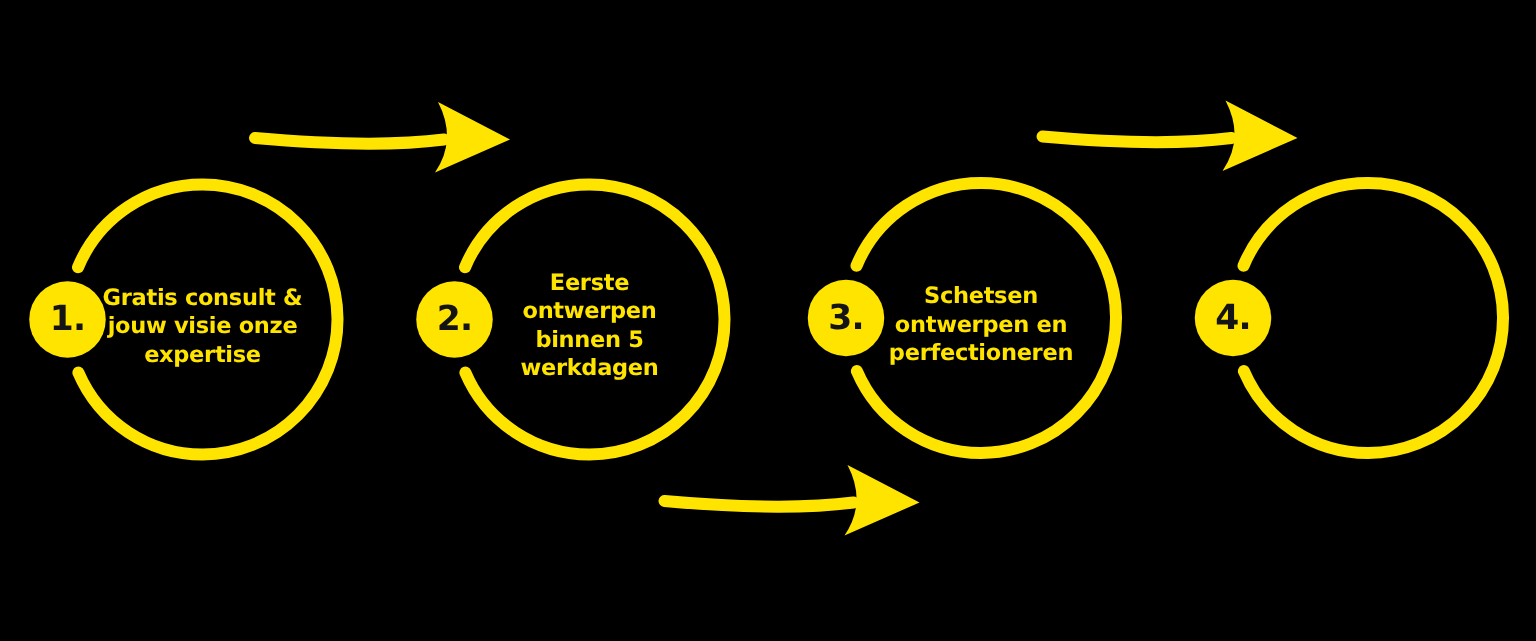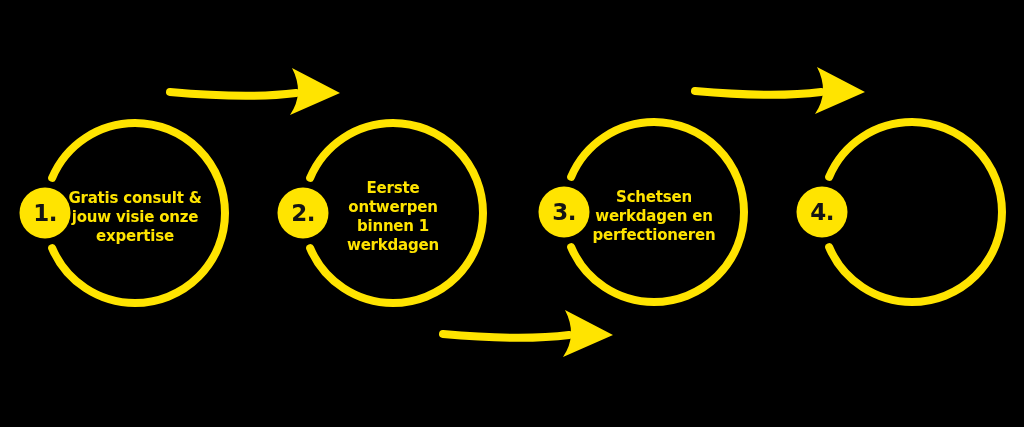--- a/index.html
+++ b/index.html
@@ -86,32 +86,32 @@
   </div>
 
   <div class="step" style="left:277px; top:113px;">
     <svg class="ring-svg" width="232" height="200" viewBox="0 0 232 200">
       <circle class="ring" cx="116" cy="100" r="90" pathLength="360"></circle>
       <circle class="badge" cx="26" cy="100" r="25.5"></circle>
     </svg>
     <div class="num">2.</div>
     <div class="label">Eerste
 ontwerpen
-binnen 1
+binnen 5
 werkdagen</div>
   </div>
 
   <div class="step" style="left:538px; top:112px;">
     <svg class="ring-svg" width="232" height="200" viewBox="0 0 232 200">
       <circle class="ring" cx="116" cy="100" r="90" pathLength="360"></circle>
       <circle class="badge" cx="26" cy="100" r="25.5"></circle>
     </svg>
     <div class="num">3.</div>
     <div class="label">Schetsen
-werkdagen en
+ontwerpen en
 perfectioneren</div>
   </div>
 
   <div class="step" style="left:796px; top:112px;">
     <svg class="ring-svg" width="232" height="200" viewBox="0 0 232 200">
       <circle class="ring" cx="116" cy="100" r="90" pathLength="360"></circle>
       <circle class="badge" cx="26" cy="100" r="25.5"></circle>
     </svg>
     <div class="num">4.</div>
   </div>

